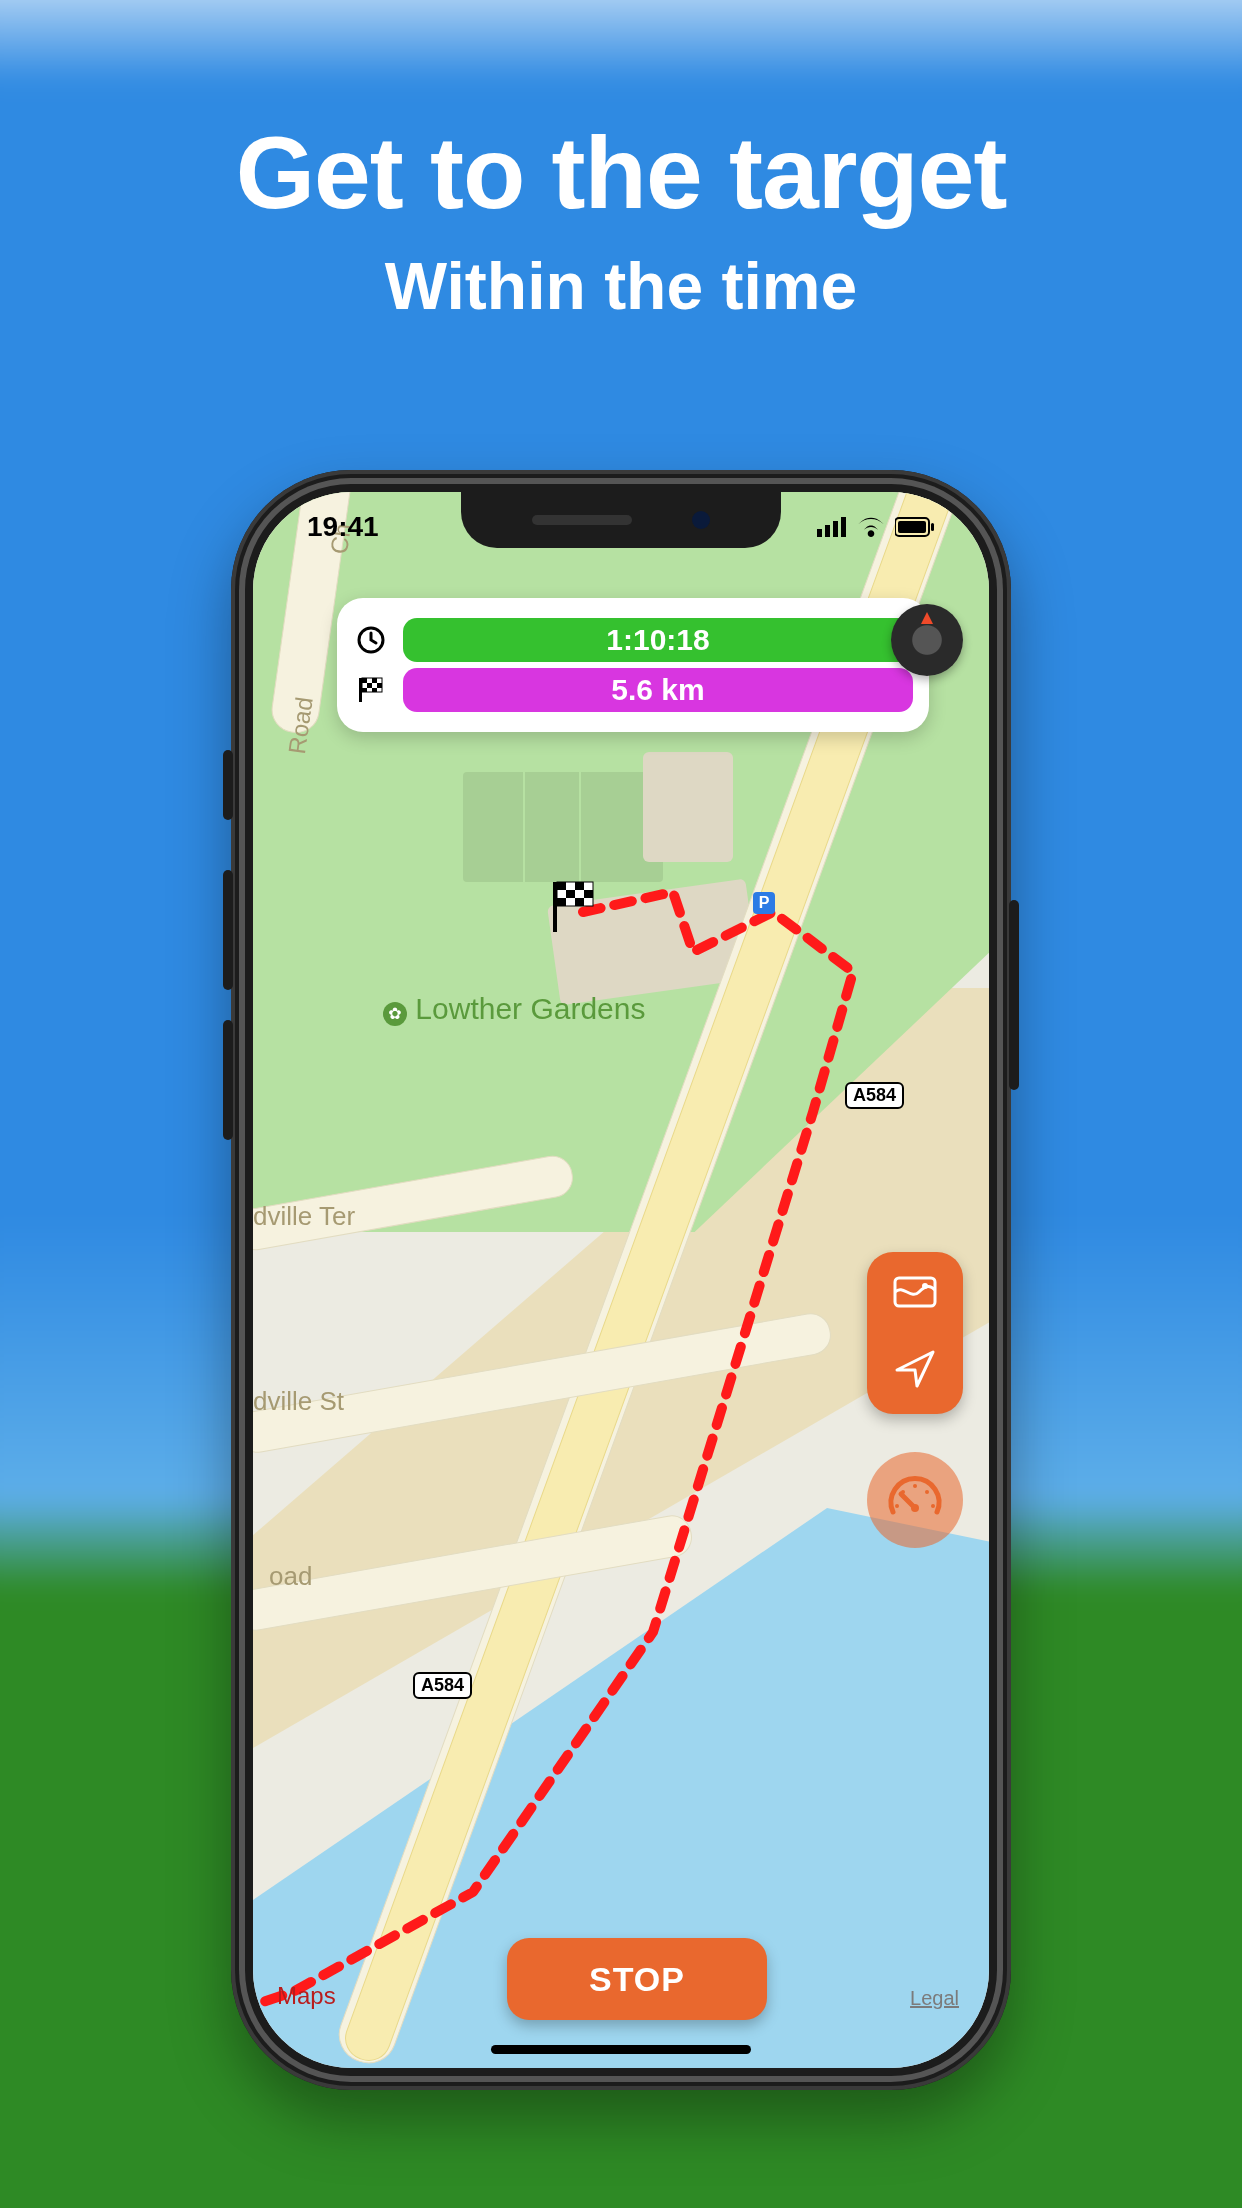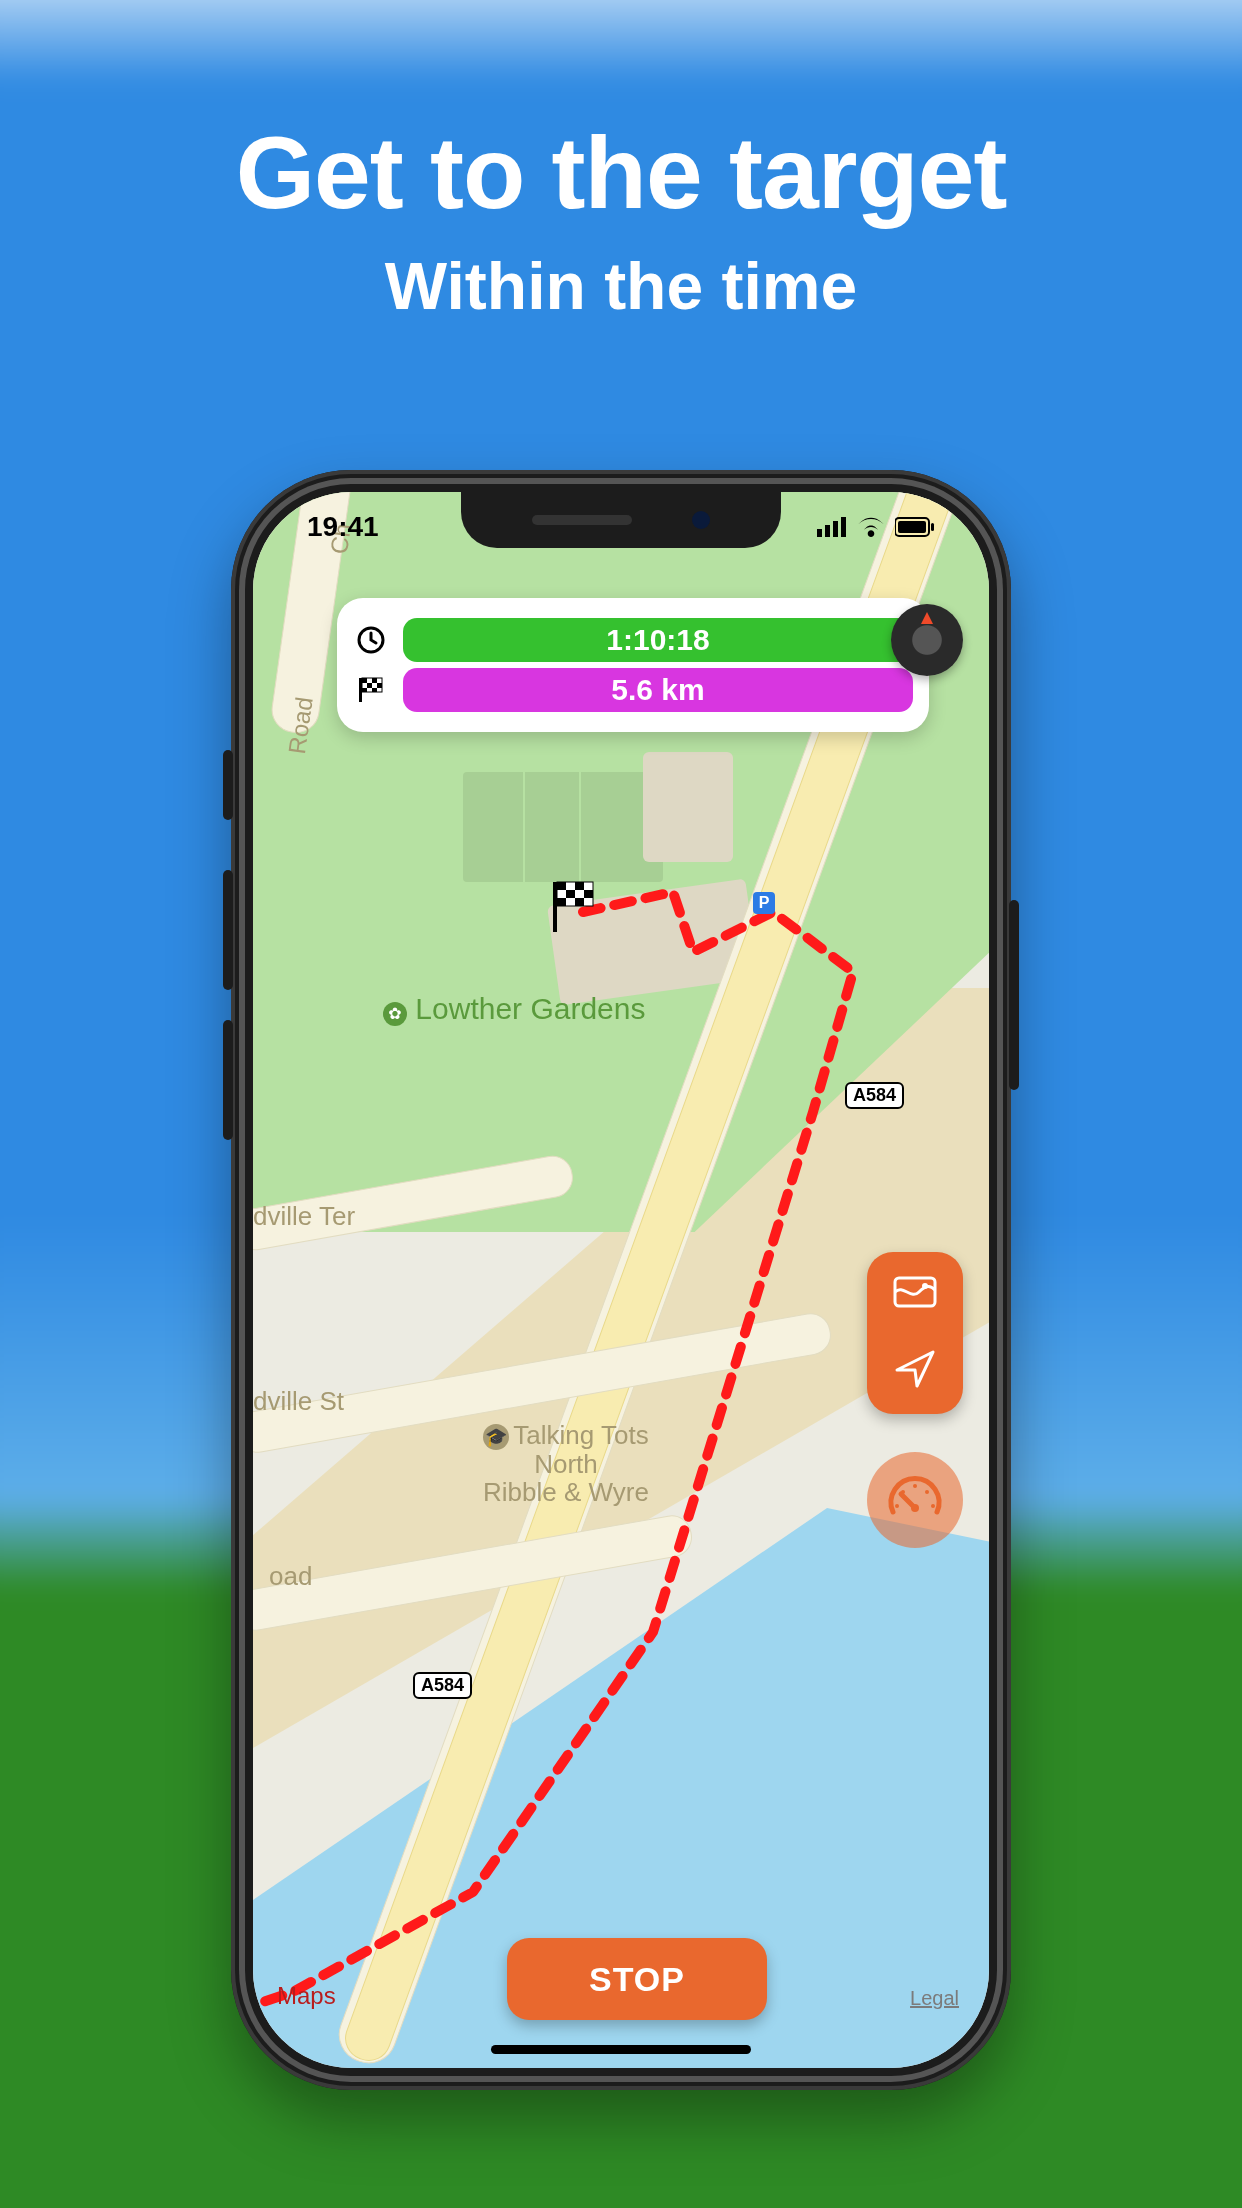--- a/index.html
+++ b/index.html
@@ -226,25 +226,20 @@
         </svg>
       </div>
 
       <div class="parking-icon" style="left:500px;top:400px;">P</div>
 
       <div class="map-label park-label" style="left:130px;top:500px;">
         <span style="display:inline-block;width:24px;height:24px;border-radius:50%;background:#5a9a3c;color:#fff;line-height:24px;font-size:16px;">✿</span>
         <span>Lowther Gardens</span>
       </div>
 
-      <div class="map-label" style="left:230px;top:900px;white-space:pre-line;">
-        <span class="poi-icon">🎓</span><span>Talking Tots
-North
-Ribble &amp; Wyre</span>
-      </div>
 
       <div class="map-label" style="left:0px;top:710px;">dville Ter</div>
       <div class="map-label" style="left:0px;top:895px;">dville St</div>
       <div class="map-label" style="left:16px;top:1070px;">oad</div>
       <div class="vroad-label" style="left:72px;top:60px;">Ch</div>
       <div class="vroad-label" style="left:30px;top:260px;">Road</div>
 
       <div class="road-badge" style="left:592px;top:590px;">A584</div>
       <div class="road-badge" style="left:160px;top:1180px;">A584</div>
     </div>

